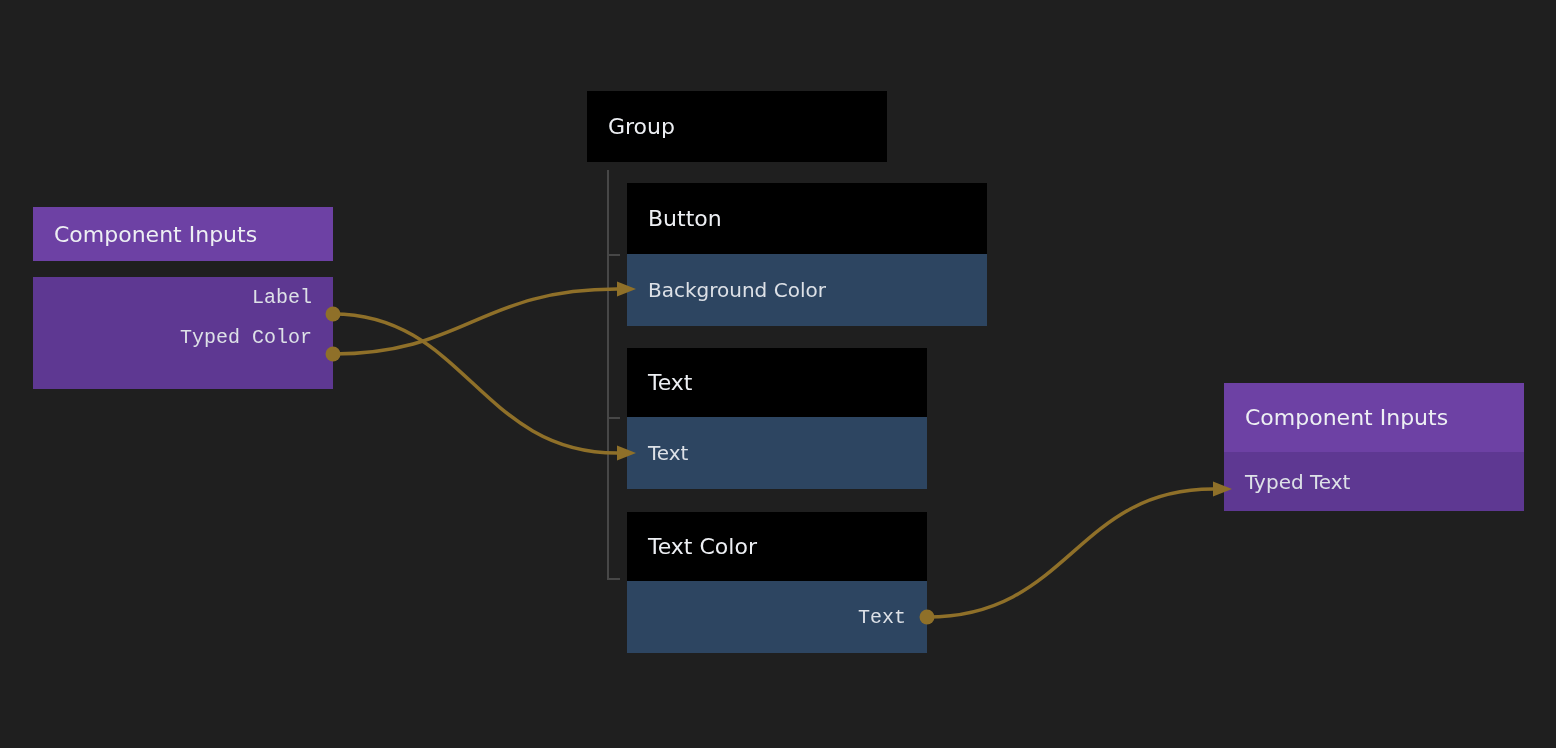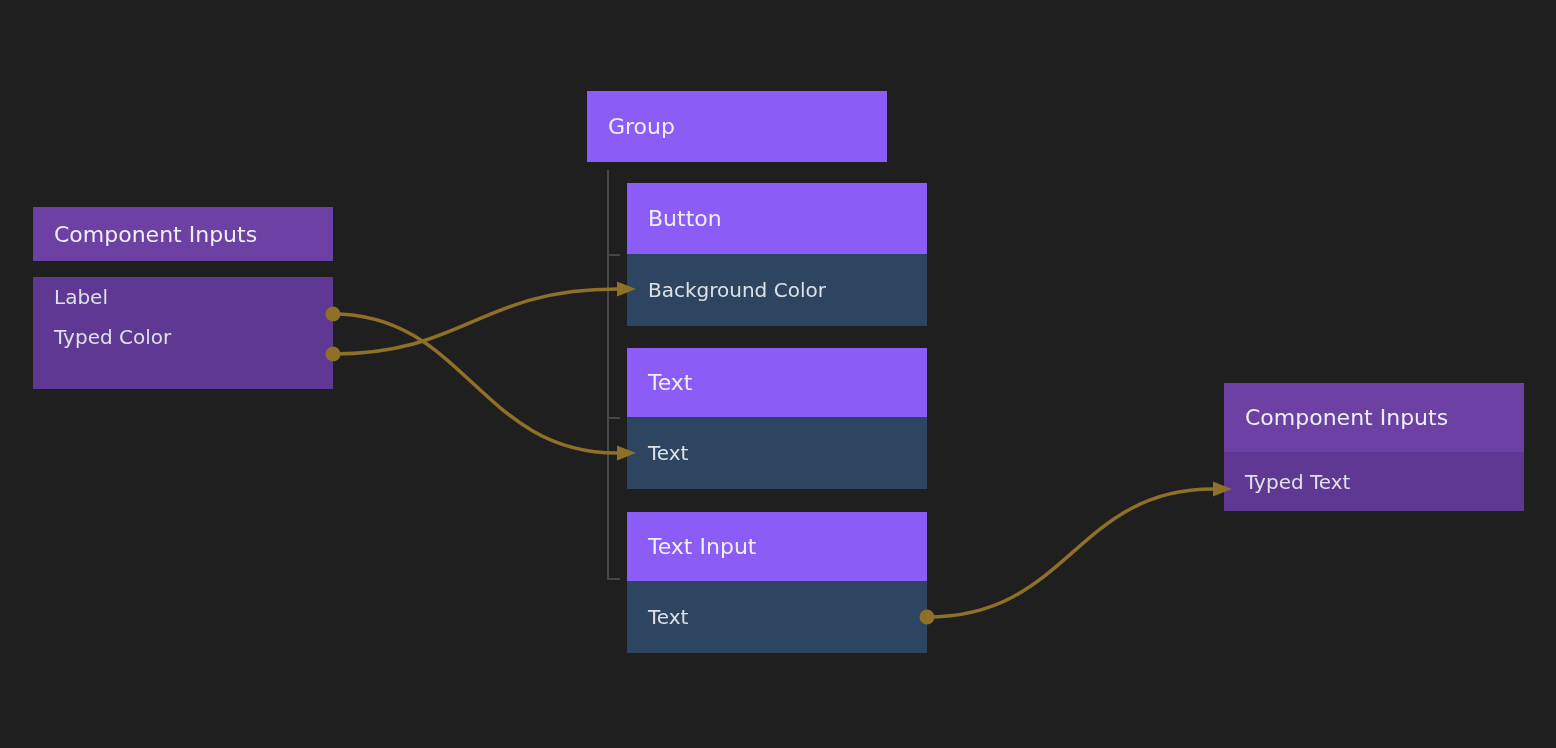--- a/index.html
+++ b/index.html
@@ -16,59 +16,59 @@
     padding: 0 21px;
     font-size: 22px; color: #edeff3;
     box-sizing: border-box;
   }
   .row {
     display: flex; align-items: center;
     padding: 12px 21px;
     font-size: 20px; color: #dde1e7;
     box-sizing: border-box;
   }
-  .row.right { justify-content: flex-start; }
-  .blue-hdr  { background: #8b5cf6; }
+  .row.right { justify-content: flex-end; font-family: Liberation Mono, monospace; }
+  .blue-hdr  { background: #000000; }
   .blue-body { background: #2d4561; }
   .purp-hdr  { background: #6d41a4; }
   .purp-body { background: #5e3892; }
   .overlay { position: absolute; left: 0; top: 0; pointer-events: none; }
 </style>
 </head>
 <body>
 
 <div class="canvas">
 
   <div class="node" style="left:587px; top:91px; width:300px;">
     <div class="hdr blue-hdr" style="height:71px;">
       <span>Group</span>
     </div>
   </div>
 
-  <div class="node" style="left:627px; top:183px; width:300px;">
+  <div class="node" style="left:627px; top:183px; width:360px;">
     <div class="hdr blue-hdr" style="height:71px;">
       <span>Button</span>
     </div>
     <div class="row blue-body" style="height:72px;">
       <span>Background Color</span>
     </div>
   </div>
 
   <div class="node" style="left:627px; top:348px; width:300px;">
     <div class="hdr blue-hdr" style="height:69px;">
       <span>Text</span>
     </div>
     <div class="row blue-body" style="height:72px;">
       <span>Text</span>
     </div>
   </div>
 
   <div class="node" style="left:627px; top:512px; width:300px;">
     <div class="hdr blue-hdr" style="height:69px;">
-      <span>Text Input</span>
+      <span>Text Color</span>
     </div>
     <div class="row blue-body right" style="height:72px;">
       <span>Text</span>
     </div>
   </div>
 
   <div class="node" style="left:33px; top:207px; width:300px;">
     <div class="hdr purp-hdr" style="height:54px;">
       <span>Component Inputs</span>
     </div>

